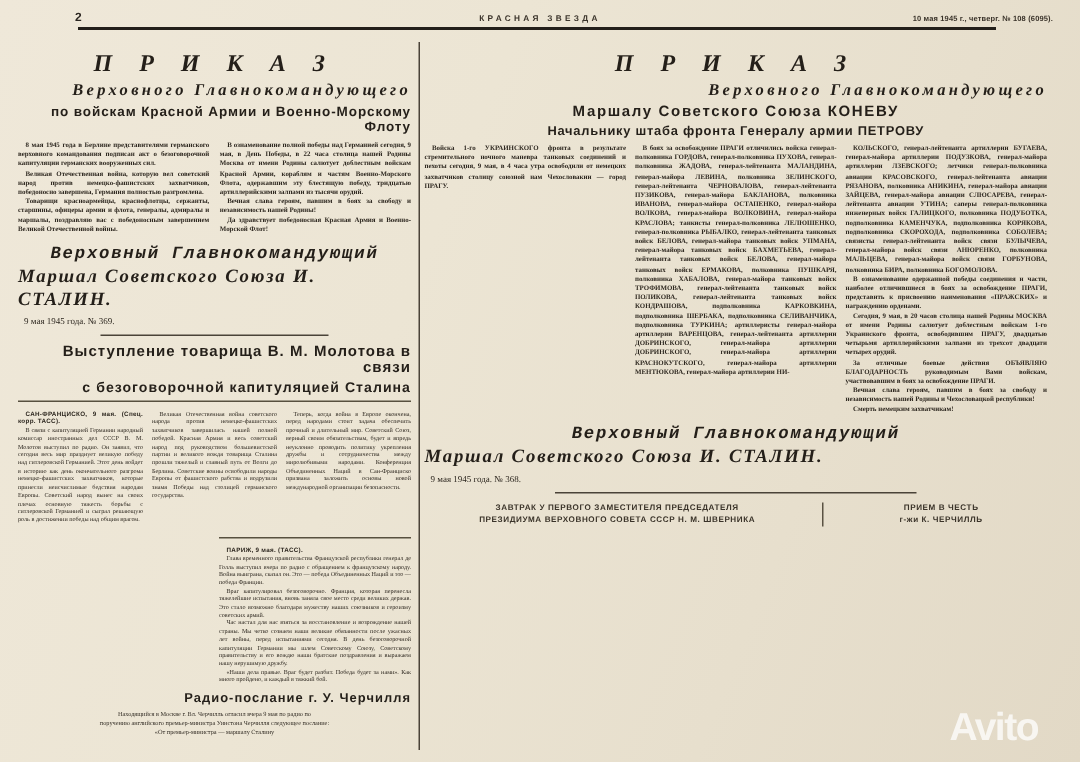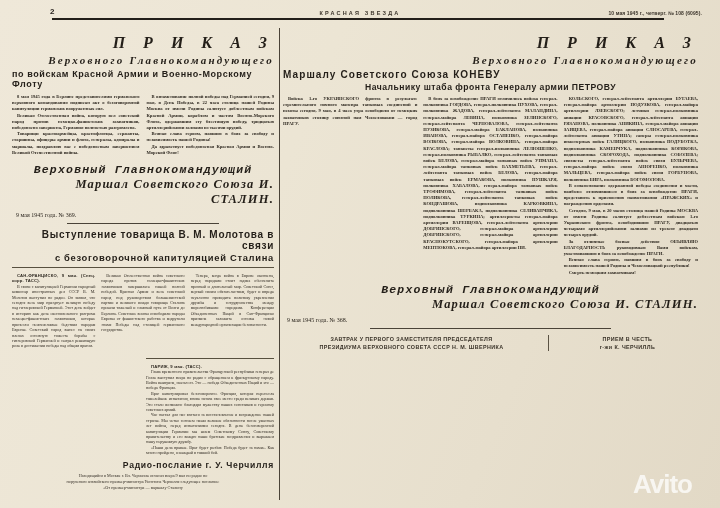--- a/index.html
+++ b/index.html
@@ -83,49 +83,49 @@
     position: absolute;
     left: 50%;
     top: 2px;
     bottom: 0;
     border-left: 1px solid #4a4338;
   }
   .half.right { width: 415px; }
 
   
   .hl-prikaz {
-    text-align: right;
+    text-align: center;
     font-family: "Liberation Serif", serif;
     font-style: italic;
     font-weight: bold;
     font-size: 16px;
     letter-spacing: 7px;
     margin: 8px 0 2px;
     color: #241f19;
   }
   .hl-sub1 {
     text-align: right;
     font-style: italic;
     font-weight: bold;
     font-size: 11px;
     letter-spacing: 2.2px;
     margin-bottom: 3px;
     color: #241f19;
   }
   .hl-sub2 {
-    text-align: left;
+    text-align: right;
     font-family: "Liberation Sans", sans-serif;
     font-weight: bold;
     font-size: 9px;
     letter-spacing: .6px;
     margin-bottom: 2px;
     color: #241f19;
   }
   .hl-sub3 {
-    text-align: left;
+    text-align: center;
     font-family: "Liberation Sans", sans-serif;
     font-weight: bold;
     font-size: 10px;
     letter-spacing: 1.1px;
     margin-bottom: 2px;
     color: #241f19;
   }
   .hl-sub4 {
     text-align: center;
     font-family: "Liberation Sans", sans-serif;
@@ -159,21 +159,21 @@
     text-align: center;
     font-style: italic;
     font-weight: bold;
     font-size: 11.5px;
     letter-spacing: 1.2px;
     margin-top: 7px;
     color: #241f19;
     font-family: Liberation Mono, monospace;
   }
   .sig-line2 {
-    text-align: right;
+    text-align: left;
     font-style: italic;
     font-weight: bold;
     font-size: 12.5px;
     letter-spacing: 1.2px;
     margin-top: 1px;
     color: #241f19;
   }
   .sig-date {
     font-family: "Liberation Serif", serif;
     font-size: 6px;

